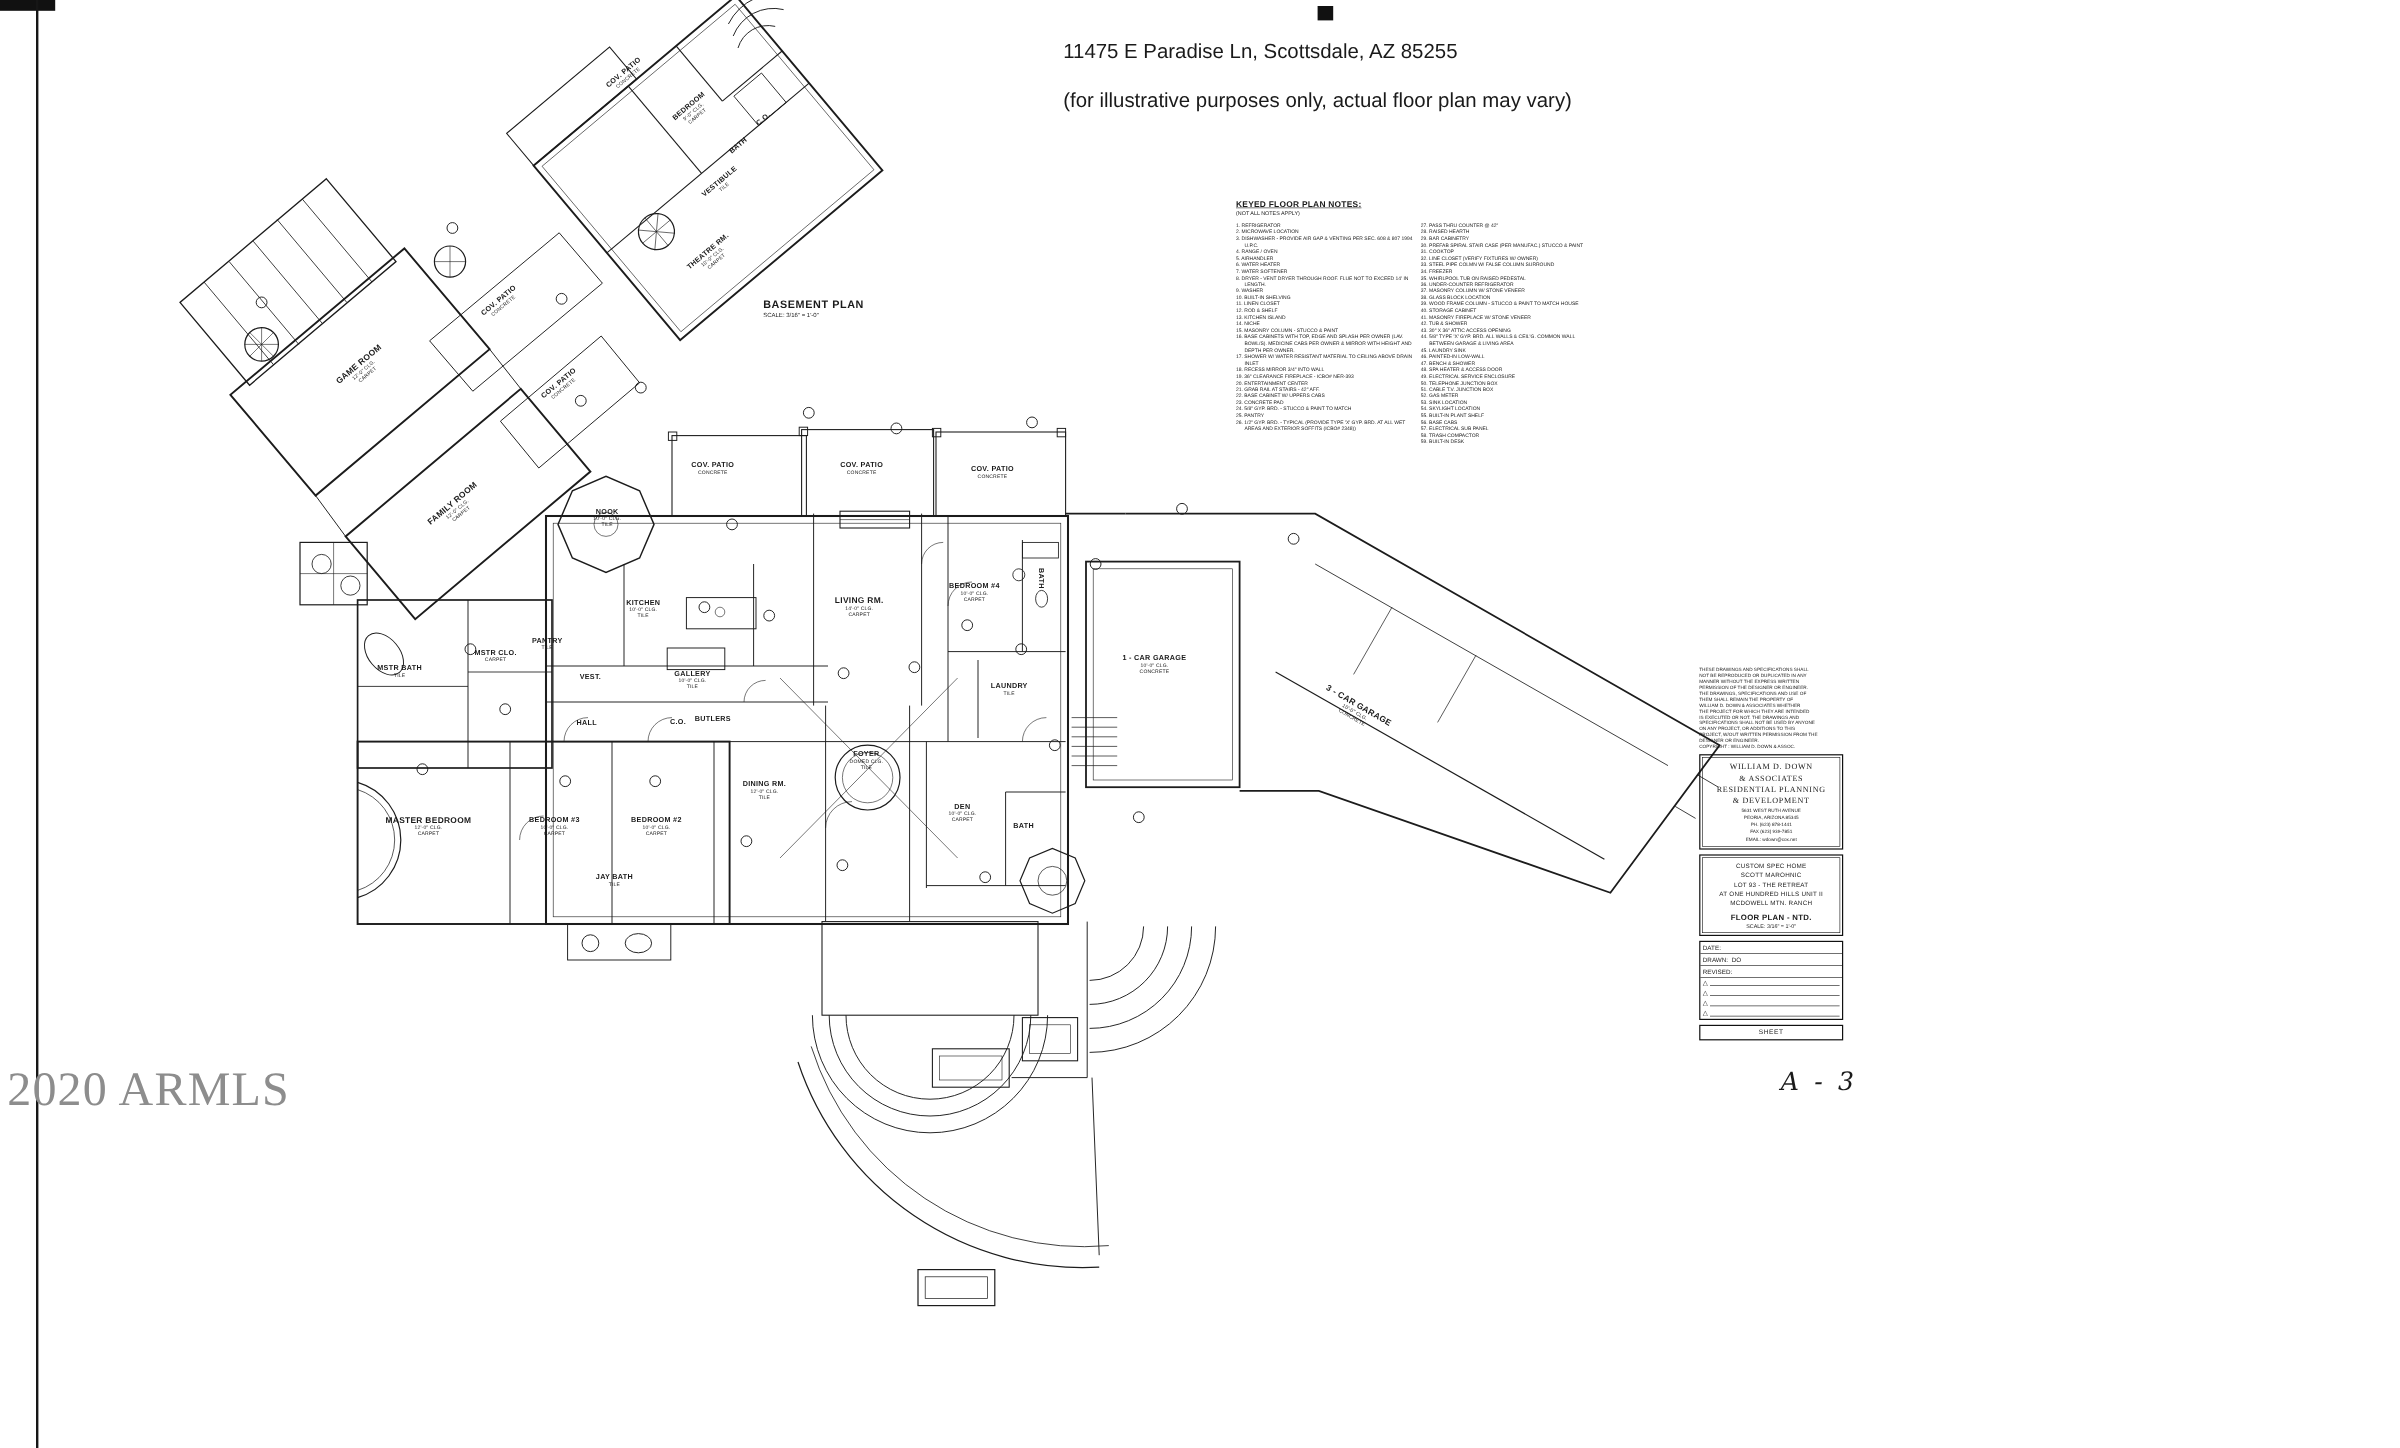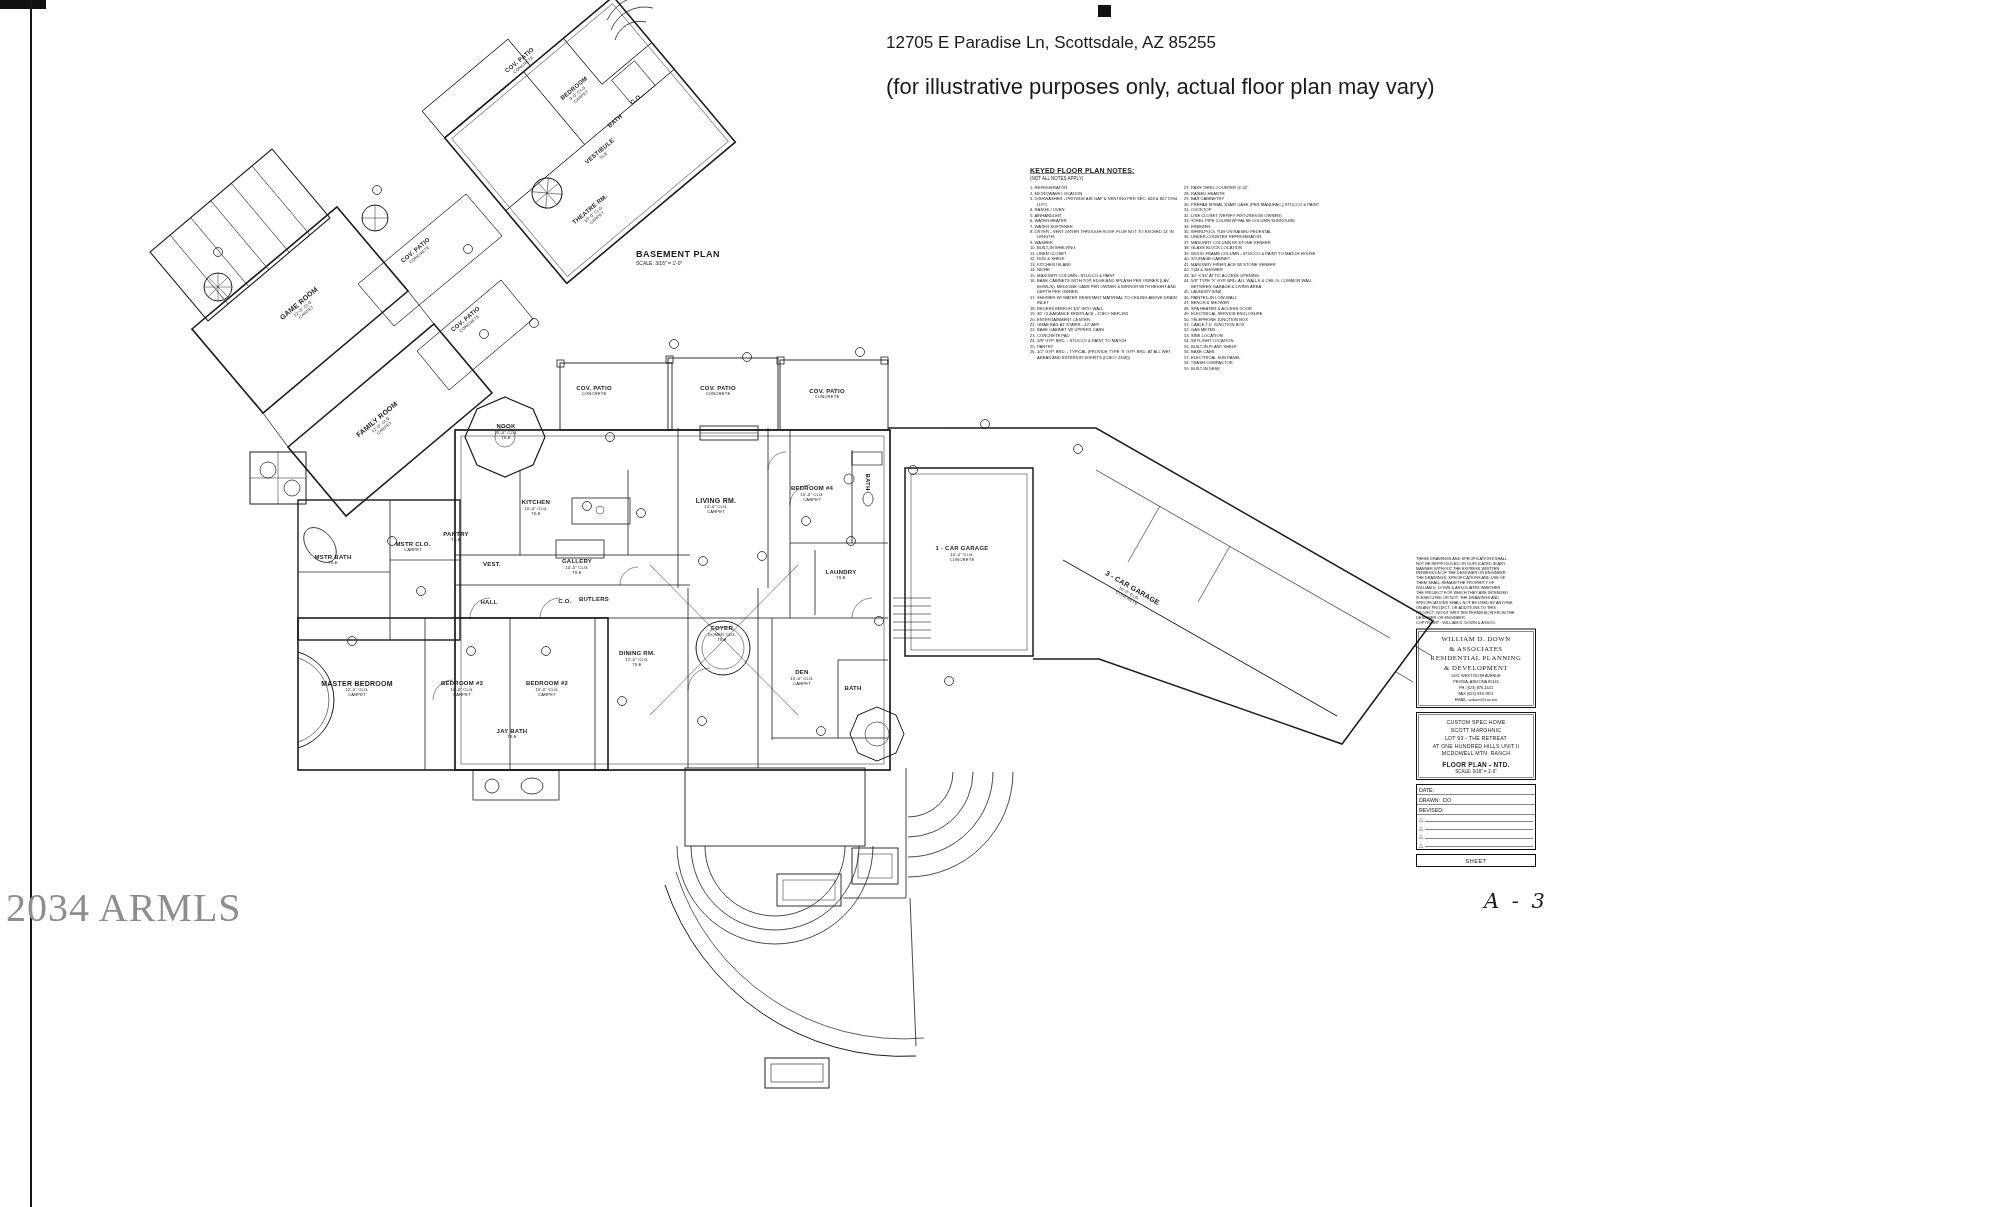--- a/index.html
+++ b/index.html
@@ -5,21 +5,21 @@
   *{margin:0;padding:0;box-sizing:border-box;}
   html,body{width:2000px;height:1207px;}
   body{background:#fff;font-family:"Liberation Sans",sans-serif;color:#1a1a1a;position:relative;overflow:hidden;}
   .edge-line{position:absolute;left:30px;top:0;width:2px;height:1207px;background:#161616;}
   .corner-mark{position:absolute;left:0;top:0;width:46px;height:9px;background:#111;}
   .top-mark{position:absolute;left:1098px;top:5px;width:13px;height:12px;background:#111;}
 
   .header{position:absolute;left:886px;top:24px;}
   .header-title{font-size:30px;letter-spacing:.4px;}
   .header-address{font-size:17px;margin-top:9px;}
-  .header-disclaimer{font-size:22px;margin-top:21px;}
+  .header-disclaimer{font-size:17px;margin-top:21px;}
 
   svg.plan{position:absolute;left:0;top:0;}
   .labels{position:absolute;left:0;top:0;width:2000px;height:1207px;pointer-events:none;}
   .room-label{position:absolute;text-align:center;white-space:nowrap;}
   .room-name{font-weight:bold;letter-spacing:.5px;}
   .room-sub{font-size:8.4px;letter-spacing:.3px;}
 
   .basement-caption{position:absolute;left:636px;top:249px;width:260px;transform:scale(.5);transform-origin:0 0;}
   .bc-title{font-size:18px;font-weight:bold;letter-spacing:1px;}
   .bc-scale{font-size:10px;margin-top:2px;}
@@ -448,21 +448,21 @@
       <div class="room-sub">CONCRETE</div>
     </div>
   </div>
 
 <div class="basement-caption">
   <div class="bc-title">BASEMENT PLAN</div>
   <div class="bc-scale">SCALE: 3/16" = 1'-0"</div>
 </div>
 
 <div class="header">
-  <div class="header-address">12705 E Paradise Ln, Scottsdale, AZ 85255</div>
+  <div class="header-address">11475 E Paradise Ln, Scottsdale, AZ 85255</div>
   <div class="header-disclaimer">(for illustrative purposes only, actual floor plan may vary)</div>
 </div>
 
 <div class="notes">
   <div class="notes-title">KEYED FLOOR PLAN NOTES:</div>
   <div class="notes-sub">(NOT ALL NOTES APPLY)</div>
   <div class="notes-cols">
     <div class="notes-col">
         <div class="note-line">1.  REFRIGERATOR</div>
         <div class="note-line">2.  MICROWAVE LOCATION</div>
@@ -602,13 +602,13 @@
     <div class="rev-row">
         <span class="tri">△</span>
         <span class="rev-line"></span>
       </div>
   </div>
   <div class="sheetbox">SHEET</div>
 </div>
 
 <div class="sheet-number">A - 3</div>
 
-<div class="watermark">2034 ARMLS</div>
+<div class="watermark">2020 ARMLS</div>
 
 </body></html>

